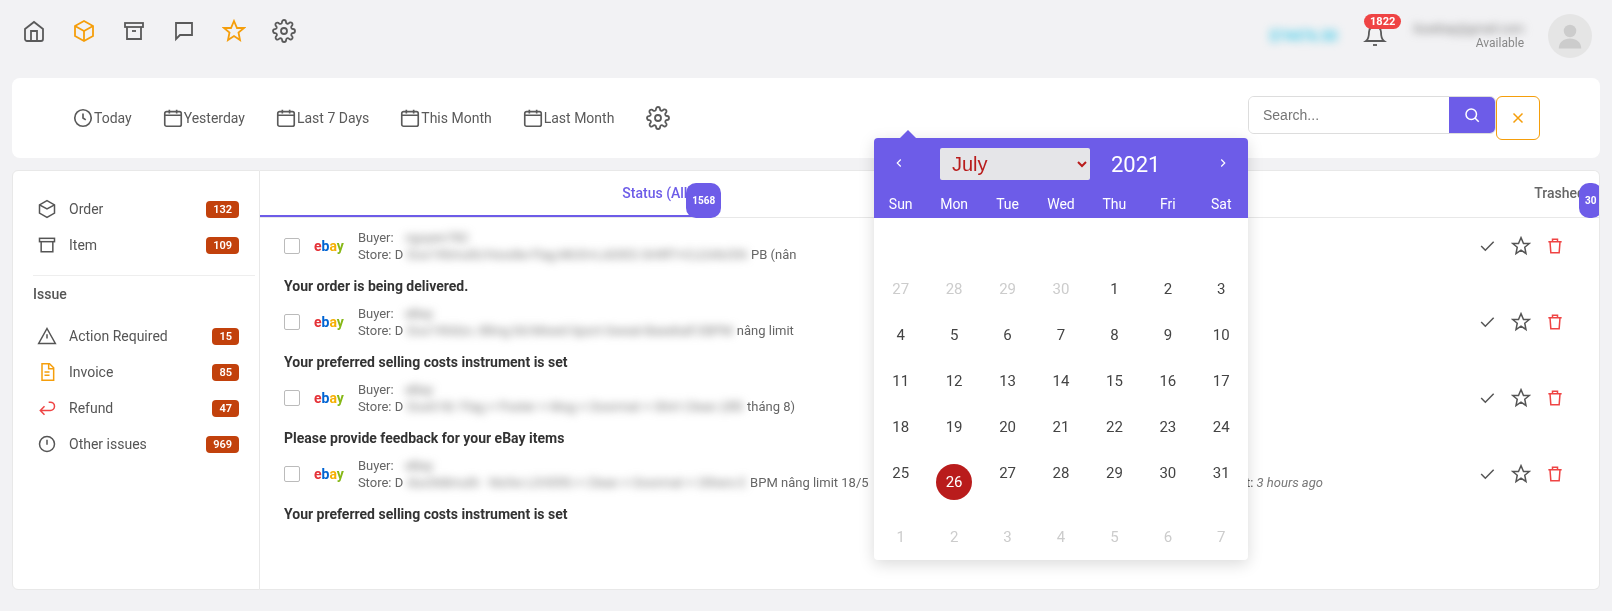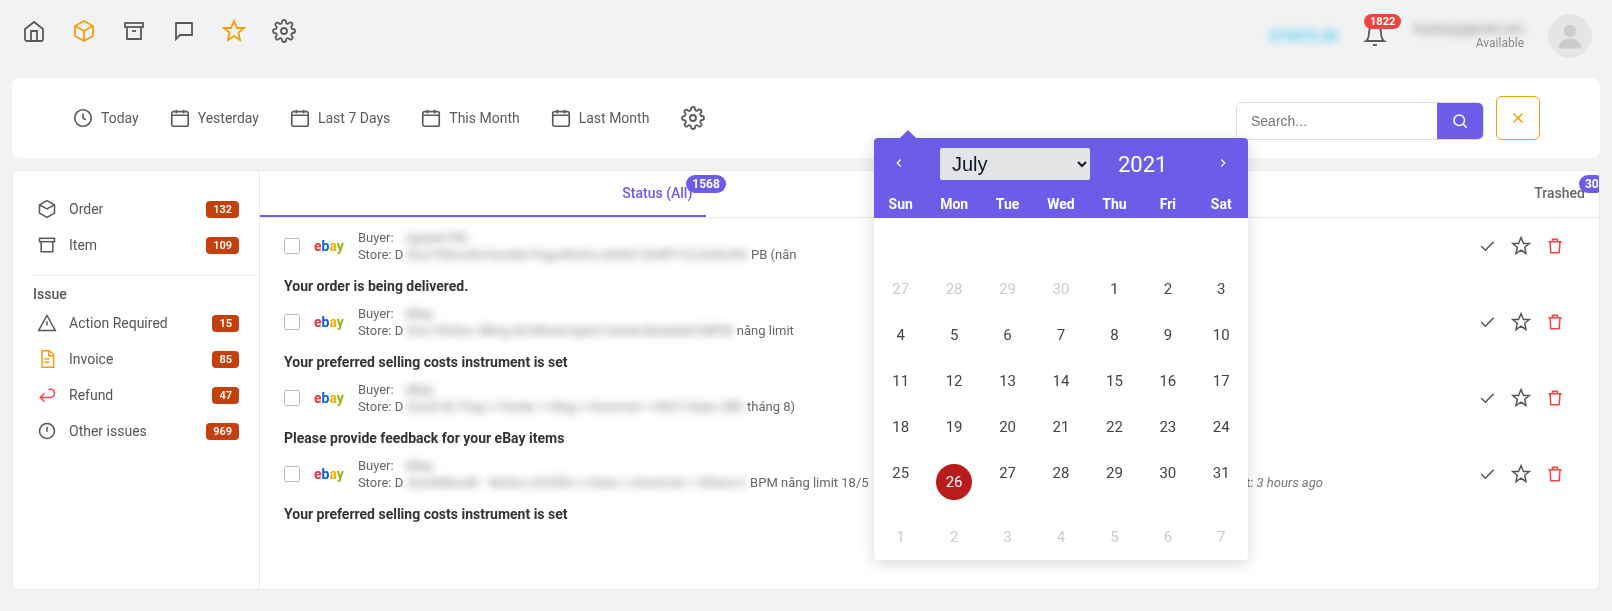--- a/index.html
+++ b/index.html
@@ -13,46 +13,46 @@
 .blurred { filter: blur(4px); color: #3bc9e8; font-weight: 600; }
 .blurred-dark { filter: blur(4px); color: #777; }
 .bell-wrap { position: relative; }
 .badge-red { position: absolute; top: -8px; right: -12px; background: #ef4444; color: #fff; font-size: 11px; font-weight: 700; padding: 1px 6px; border-radius: 10px; }
 .user-info { display: flex; flex-direction: column; align-items: flex-end; font-size: 12px; }
 .user-status { color: #888; }
 .avatar { width: 44px; height: 44px; border-radius: 50%; background: #e5e5e5; display: flex; align-items: center; justify-content: center; }
 .avatar svg { width: 30px; height: 30px; fill: #ccc; }
 
 .filter-bar { margin: 16px 12px 12px 12px; background: #fff; border-radius: 8px; padding: 18px 60px; display: flex; align-items: center; gap: 30px; position: relative; }
-.filter-item { display: flex; align-items: center; gap: 7px; cursor: pointer; color: #5a5a5a; }
+.filter-item { display: flex; align-items: center; gap: 0; cursor: pointer; color: #5a5a5a; }
 .filter-item svg { width: 22px; height: 22px; stroke: #5a5a5a; fill: none; stroke-width: 1.8; }
-.filter-right { margin-left: auto; display: flex; align-items: flex-end; gap: 12px; }
+.filter-right { margin-left: auto; display: flex; align-items: flex-start; }
 .search-box { display: flex; border: 1px solid #ddd; border-radius: 6px; overflow: hidden; }
 .search-input { border: none; padding: 10px 14px; width: 200px; outline: none; font-size: 14px; }
 .search-btn { background: #6d5ce8; color: #fff; border: none; width: 46px; display: flex; align-items: center; justify-content: center; cursor: pointer; }
 .search-btn svg { width: 18px; height: 18px; stroke: #fff; fill: none; stroke-width: 2; }
 .x-btn { width: 44px; height: 44px; border: 1.5px solid #f59e0b; border-radius: 6px; display: flex; align-items: center; justify-content: center; cursor: pointer; color: #f59e0b; }
 .x-btn svg { width: 18px; height: 18px; stroke: currentColor; fill: none; stroke-width: 2; }
 
 .main { display: flex; margin: 0 12px; gap: 0; height: 420px; }
 .sidebar { width: 248px; background: #fff; border: 1px solid #e8e8e8; border-radius: 6px 0 0 6px; padding: 20px 4px 20px 20px; }
 .sidebar h2 { font-size: 19px; font-weight: 600; color: #333; margin-bottom: 24px; }
 .sidebar-section { margin-bottom: 10px; padding-bottom: 12px; border-bottom: 1px solid #eee; }
-.sidebar-header { font-size: 14px; color: #555; font-weight: 500; margin-bottom: 3px; }
+.sidebar-header { font-size: 14px; color: #555; font-weight: 500; margin-bottom: 16px; }
 .side-item { display: flex; align-items: center; gap: 12px; padding: 8px 4px; cursor: pointer; color: #555; position: relative; }
 .side-item svg { width: 20px; height: 20px; stroke: currentColor; fill: none; stroke-width: 1.8; flex-shrink: 0; }
 .side-badge { margin-left: auto; background: #c2410c; color: #fff; font-size: 11px; font-weight: 600; padding: 2px 7px; border-radius: 4px; margin-right: 12px; }
 .side-item.orange svg { stroke: #f59e0b; }
 .side-item.red svg { stroke: #ef4444; }
 
 .content { flex: 1; background: #fff; border: 1px solid #e8e8e8; border-left: none; border-radius: 0 6px 6px 0; position: relative; overflow: hidden; }
 .tabs { display: flex; position: relative; border-bottom: 1px solid #e8e8e8; margin-bottom: 4px; }
 .tab { flex: 1; text-align: right; padding: 14px; cursor: pointer; color: #666; position: relative; font-weight: 500; }
 .tab.active { color: #6d5ce8; border-bottom: 2px solid #6d5ce8; }
-.tab-badge { position: absolute; top: 4px; background: #6d5ce8; color: #fff; font-size: 12px; font-weight: 700; padding: 2px 6px; border-radius: 10px; margin-left: -6px; }
+.tab-badge { position: absolute; top: 12px; background: #6d5ce8; color: #fff; font-size: 10px; font-weight: 700; padding: 12px 6px; border-radius: 10px; margin-left: -6px; }
 
 .msg-row { padding: 8px 24px; }
 .msg-head { display: flex; align-items: center; gap: 14px; }
 .checkbox { width: 16px; height: 16px; border: 1.5px solid #bbb; border-radius: 2px; }
 .ebay-logo { font-weight: 700; font-size: 14px; }
 .ebay-logo .e { color: #e53238; }
 .ebay-logo .b { color: #0064d3; }
 .ebay-logo .a { color: #f5af02; }
 .ebay-logo .y { color: #86b817; }
 .msg-meta { display: flex; flex-direction: column; gap: 2px; font-size: 13px; color: #666; flex: 1; }
@@ -62,23 +62,23 @@
 .msg-actions svg.trash { stroke: #ef4444; }
 .msg-subject { font-weight: 700; color: #333; padding: 8px 24px 4px 24px; font-size: 14px; }
 .msg-time { color: #777; font-style: italic; font-size: 13px; margin-left: auto; margin-right: 140px; }
 .msg-time-label { font-style: normal; color: #555; }
 
 .calendar { position: absolute; top: 138px; left: 874px; width: 374px; background: #fff; border-radius: 4px; box-shadow: 0 4px 16px rgba(0,0,0,0.15); z-index: 100; }
 .cal-arrow-tip { position: absolute; top: -8px; left: 26px; width: 0; height: 0; border-left: 8px solid transparent; border-right: 8px solid transparent; border-bottom: 8px solid #6d5ce8; }
 .cal-header { background: #6d5ce8; color: #fff; padding: 10px 14px; display: flex; align-items: center; gap: 10px; border-radius: 4px 4px 0 0; }
 .cal-nav { cursor: pointer; padding: 4px; }
 .cal-nav svg { width: 14px; height: 14px; stroke: #fff; fill: none; stroke-width: 2; }
-.cal-month-select { flex: 0 0 150px; background: #e5e5e8; color: #0f172a; border: none; font-size: 20px; padding: 4px 8px; border-radius: 2px; margin-left: 20px; }
-.cal-year { font-size: 22px; color: #fff; margin-left: 18px; flex: 1; }
-.cal-dow { background: #6d5ce8; color: #fff; display: grid; grid-template-columns: repeat(7, 1fr); text-align: center; font-weight: 700; padding: 6px 0; }
+.cal-month-select { flex: 0 0 150px; background: #e5e5e8; color: #b91c1c; border: none; font-size: 20px; padding: 4px 8px; border-radius: 2px; margin-left: 20px; }
+.cal-year { font-size: 22px; color: #fff; margin-left: 11px; flex: 1; }
+.cal-dow { background: #6d5ce8; color: #fff; display: grid; grid-template-columns: repeat(7, 1fr); text-align: center; font-weight: 400; padding: 6px 0; }
 .cal-grid { display: grid; grid-template-columns: repeat(7, 1fr); text-align: center; margin-top: 48px; }
 .cal-cell { padding: 14px 0; font-size: 15px; color: #444; cursor: pointer; }
 .cal-cell.muted { color: #ccc; }
 .cal-cell.selected span { background: #b91c1c; color: #fff; width: 36px; height: 36px; border-radius: 50%; display: inline-flex; align-items: center; justify-content: center; }
 </style>
 </head>
 <body>
 
 <div class="topbar">
   <div class="topbar-left">

